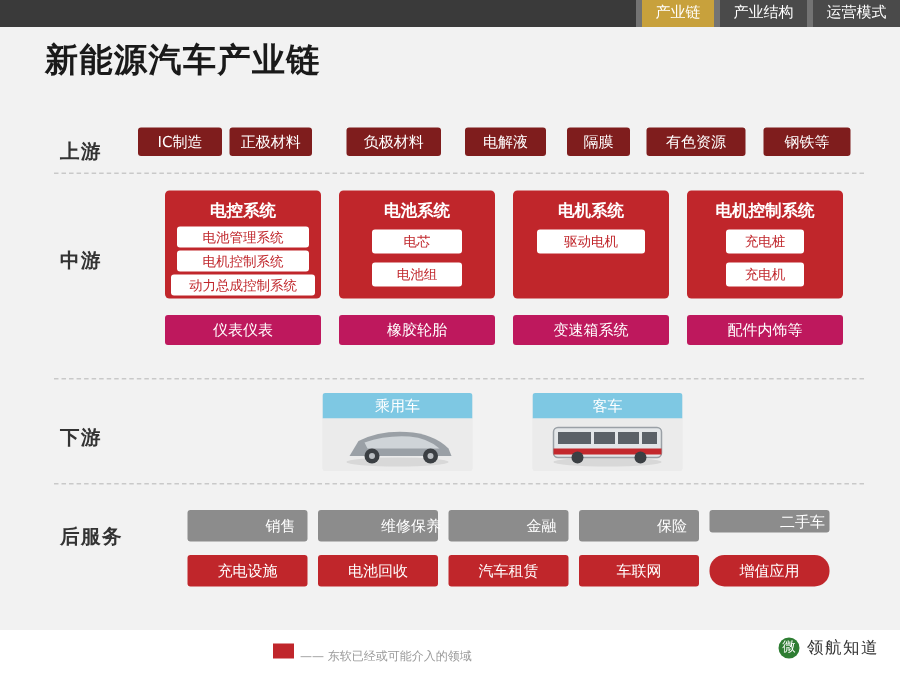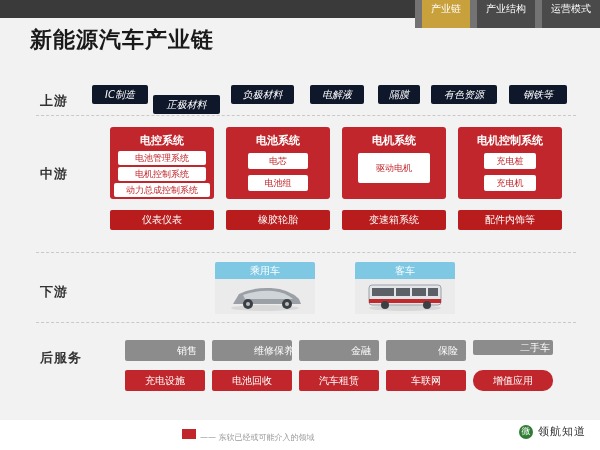--- a/index.html
+++ b/index.html
@@ -12,23 +12,23 @@
   }
   
   .topbar{
     position:absolute;top:0;left:0;width:600px;height:18px;
     background:#3a3a3a;
   }
   .tabs{
     position:absolute;top:0;right:0;height:18px;display:flex;
   }
   .tab{
-    height:28px;line-height:18px;padding:0 9px;
+    height:18px;line-height:18px;padding:0 9px;
     font-size:10px;color:#ffffff;background:#4a4a4a;
-    border-left:7px solid #737373;
+    border-left:4px solid #737373;
   }
   .tab.active{background:#c8a13c;color:#fff;}
   
   .title{
     position:absolute;left:30px;top:25px;
     font-size:22px;font-weight:bold;color:#1a1a1a;
     letter-spacing:1px;
   }
   
   .canvas{
@@ -43,22 +43,22 @@
     position:absolute;left:36px;width:540px;height:0;
     border-top:1px dashed #c9c9c9;
   }
   
   .chip{
     position:absolute;box-sizing:border-box;
     display:flex;align-items:center;justify-content:center;
     font-size:10px;color:#fff;border-radius:2px;
     white-space:nowrap;
   }
-  .chip.olive{background:#0f172a;font-style:italic;}
-  .chip.blue{background:#b91c1c;color:#ffffff;}
+  .chip.olive{background:#7f1d1d;}
+  .chip.blue{background:#be185d;color:#ffffff;}
   .chip.gray{background:#8c8c8c;padding-left:44px;}
   .chip.redsvc{background:#c0262b;}
   .panel{
     position:absolute;box-sizing:border-box;
     background:#c0262b;border-radius:3px;
   }
   .panel .ptitle{
     position:absolute;left:0;right:0;top:6px;
     text-align:center;font-size:11px;color:#fff;font-weight:bold;
   }
@@ -117,21 +117,21 @@
   <div class="rowlabel" style="top:105px;">中游</div>
   <div class="rowlabel" style="top:32px;">上游</div>
   <div class="rowlabel" style="top:223px;">下游</div>
   <div class="rowlabel" style="top:289px;">后服务</div>
 
   <div class="divider" style="top:55px;"></div>
   <div class="divider" style="top:192px;"></div>
   <div class="divider" style="top:262px;"></div>
 
   <div class="chip olive" style="left:92px;top:25px;width:56px;height:19px;">IC制造</div>
-  <div class="chip olive" style="left:153px;top:35px;width:67px;height:19px;">正极材料</div>
+  <div class="chip olive" style="left:153px;top:25px;width:55px;height:19px;">正极材料</div>
   <div class="chip olive" style="left:231px;top:25px;width:63px;height:19px;">负极材料</div>
   <div class="chip olive" style="left:310px;top:25px;width:54px;height:19px;">电解液</div>
   <div class="chip olive" style="left:378px;top:25px;width:42px;height:19px;">隔膜</div>
   <div class="chip olive" style="left:431px;top:25px;width:66px;height:19px;">有色资源</div>
   <div class="chip olive" style="left:509px;top:25px;width:58px;height:19px;">钢铁等</div>
 
   <div class="panel" style="left:110px;top:67px;width:104px;height:72px;">
     <div class="ptitle">电控系统</div>
     <div class="subchip" style="left:8px;top:24px;width:88px;height:14px;">电池管理系统</div>
     <div class="subchip" style="left:4px;top:56px;width:96px;height:14px;">动力总成控制系统</div>
@@ -139,21 +139,21 @@
   </div>
 
   <div class="panel" style="left:226px;top:67px;width:104px;height:72px;">
     <div class="ptitle">电池系统</div>
     <div class="subchip" style="left:22px;top:26px;width:60px;height:16px;">电芯</div>
     <div class="subchip" style="left:22px;top:48px;width:60px;height:16px;">电池组</div>
   </div>
 
   <div class="panel" style="left:342px;top:67px;width:104px;height:72px;">
     <div class="ptitle">电机系统</div>
-    <div class="subchip" style="left:16px;top:26px;width:72px;height:30px;">驱动电机</div>
+    <div class="subchip" style="left:16px;top:26px;width:72px;height:16px;">驱动电机</div>
   </div>
 
   <div class="panel" style="left:458px;top:67px;width:104px;height:72px;">
     <div class="ptitle">电机控制系统</div>
     <div class="subchip" style="left:26px;top:26px;width:52px;height:16px;">充电桩</div>
     <div class="subchip" style="left:26px;top:48px;width:52px;height:16px;">充电机</div>
   </div>
 
   <div class="chip blue" style="left:110px;top:150px;width:104px;height:20px;">仪表仪表</div>
   <div class="chip blue" style="left:226px;top:150px;width:104px;height:20px;">橡胶轮胎</div>

